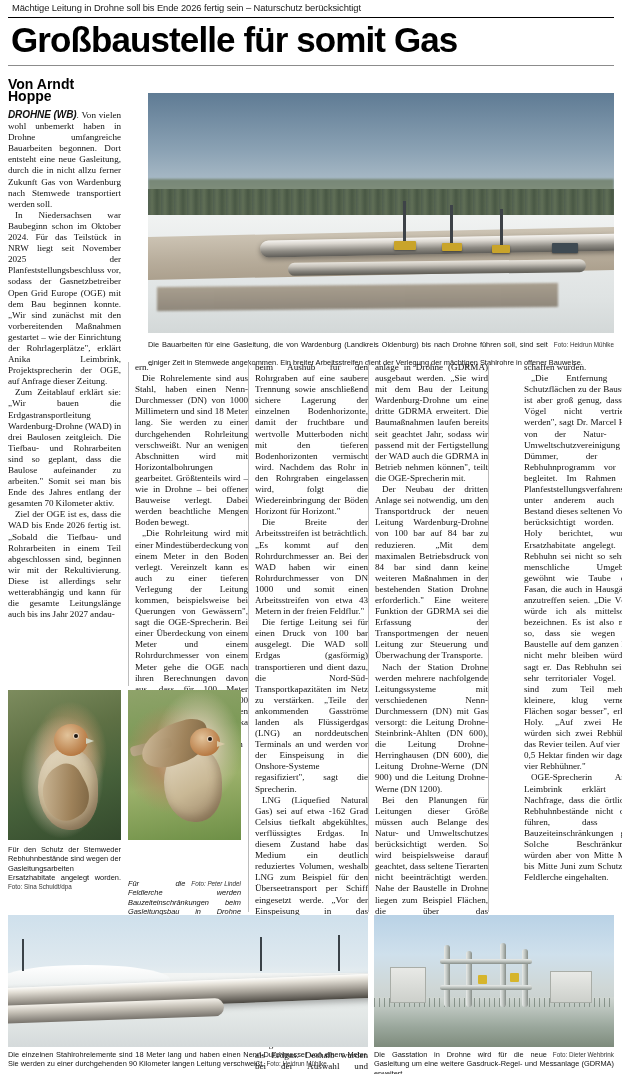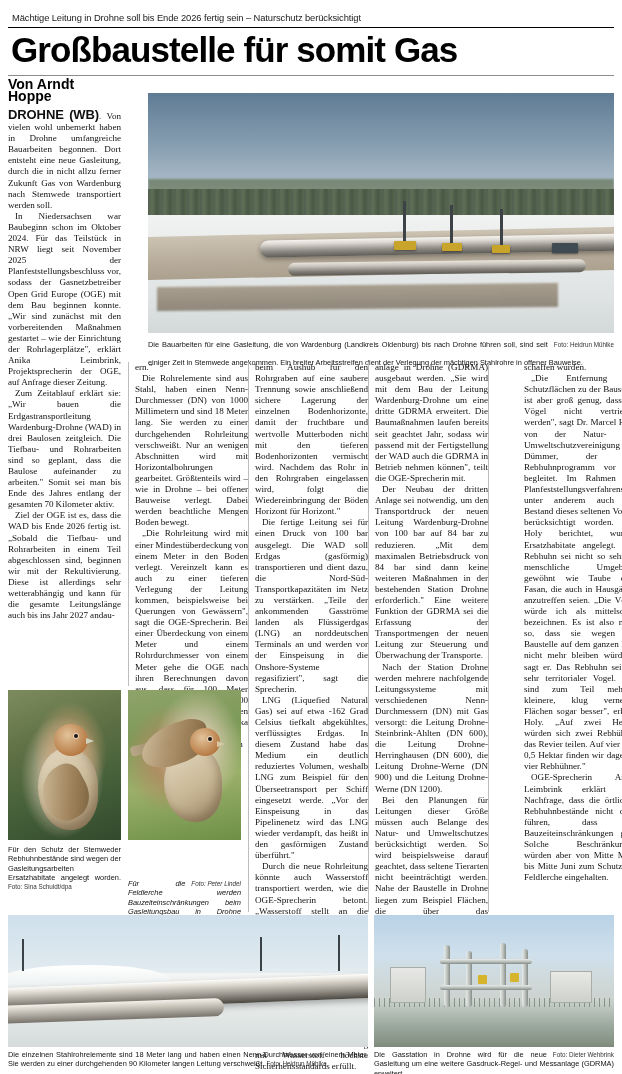--- a/index.html
+++ b/index.html
@@ -14,21 +14,21 @@
     font-family: "Liberation Serif", serif;
     color: #111111;
     overflow: hidden;
     position: relative;
   }
   .page {
     width: 622px;
     height: 1074px;
     position: relative;
     box-sizing: border-box;
-    padding: 12px 8px 0 8px;
+    padding: 2px 8px 0 8px;
   }
 
   
   .kicker {
     font-family: "Liberation Sans", sans-serif;
     font-size: 9.4px;
     line-height: 12px;
     letter-spacing: -0.1px;
     color: #1a1a1a;
     padding-left: 4px;
@@ -68,22 +68,23 @@
     font-family: "Liberation Sans", sans-serif;
     font-weight: bold;
     font-size: 14px;
     line-height: 12px;
     margin: 0 0 7px 0;
     color: #000;
   }
   .dateline {
     font-family: "Liberation Sans", sans-serif;
     font-weight: bold;
-    font-size: 13px;
+    font-size: 10px;
     letter-spacing: -0.1px;
+    font-style: italic;
   }
 
   
   .photo {
     position: relative;
     overflow: hidden;
     background: #b9c3c9;
   }
   .credit {
     font-family: "Liberation Sans", sans-serif;
@@ -364,20 +365,21 @@
   <div class="body-col" style="left:135px; top:362px;">
     <p class="first">ern."</p>
     <p>Die Rohrelemente sind aus Stahl, haben einen Nenn-Durchmesser (DN) von 1000 Millimetern und sind 18 Meter lang. Sie werden zu einer durchgehenden Rohrleitung verschweißt. Nur an wenigen Abschnitten wird mit Horizontalbohrungen gearbeitet. Größtenteils wird – wie in Drohne – bei offener Bauweise verlegt. Dabei werden beachtliche Mengen Boden bewegt.</p>
     <p>„Die Rohrleitung wird mit einer Mindestüberdeckung von einem Meter in den Boden verlegt. Vereinzelt kann es auch zu einer tieferen Verlegung der Leitung kommen, beispielsweise bei Querungen von Gewässern", sagt die OGE-Sprecherin. Bei einer Überdeckung von einem Meter und einem Rohrdurchmesser von einem Meter gehe die OGE nach ihren Berechnungen davon aus, dass für 100 Meter Rohrgraben knapp 1900 Tonnen Boden ausgehoben werden, erklärt Anika Leimbrink.</p>
     <p>Und sie betont: „Wir achten</p>
   </div>
 
   <div class="vline" style="left:248px; top:362px; height:550px;"></div>
   <div class="body-col" style="left:255px; top:362px;">
     <p class="first">beim Aushub für den Rohrgraben auf eine saubere Trennung sowie anschließend sichere Lagerung der einzelnen Bodenhorizonte, damit der fruchtbare und wertvolle Mutterboden nicht mit den tieferen Bodenhorizonten vermischt wird. Nachdem das Rohr in den Rohrgraben eingelassen wird, folgt die Wiedereinbringung der Böden Horizont für Horizont."</p>
+    <p>Die Breite der Arbeitsstreifen ist beträchtlich. „Es kommt auf den Rohrdurchmesser an. Bei der WAD haben wir einen Rohrdurchmesser von DN 1000 und somit einen Arbeitsstreifen von etwa 43 Metern in der freien Feldflur."</p>
     <p>Die fertige Leitung sei für einen Druck von 100 bar ausgelegt. Die WAD soll Erdgas (gasförmig) transportieren und dient dazu, die Nord-Süd-Transportkapazitäten im Netz zu verstärken. „Teile der ankommenden Gasströme landen als Flüssigerdgas (LNG) an norddeutschen Terminals an und werden vor der Einspeisung in die Onshore-Systeme regasifiziert", sagt die Sprecherin.</p>
     <p>LNG (Liquefied Natural Gas) sei auf etwa -162 Grad Celsius tiefkalt abgekühltes, verflüssigtes Erdgas. In diesem Zustand habe das Medium ein deutlich reduziertes Volumen, weshalb LNG zum Beispiel für den Überseetransport per Schiff eingesetzt werde. „Vor der Einspeisung in das Pipelinenetz wird das LNG wieder verdampft, das heißt in den gasförmigen Zustand überführt."</p>
     <p>Durch die neue Rohrleitung könnte auch Wasserstoff transportiert werden, wie die OGE-Sprecherin betont. „Wasserstoff stellt an die Technik besondere Anforderungen, da er sich in einigen Punkten anders verhält als Erdgas. Deshalb wurden bei der Auswahl und Spezifikation aller wichtigen Bauteile – wie etwa Armaturen, Rohrleitungen und technische Geräte – die für den Wasserstofftransport geltenden Vorgaben berücksichtigt." So würden auch bei der Nutzung mit Wasserstoff höchste Sicherheitsstandards erfüllt.</p>
 
   </div>
 
   <div class="vline" style="left:368px; top:362px; height:550px;"></div>
   <div class="body-col" style="left:375px; top:362px;">
     <p class="first">anlage in Drohne (GDRMA) ausgebaut werden. „Sie wird mit dem Bau der Leitung Wardenburg-Drohne um eine dritte GDRMA erweitert. Die Baumaßnahmen laufen bereits seit geachtet Jahr, sodass wir passend mit der Fertigstellung der WAD auch die GDRMA in Betrieb nehmen können", teilt die OGE-Sprecherin mit.</p>
     <p>Der Neubau der dritten Anlage sei notwendig, um den Transportdruck der neuen Leitung Wardenburg-Drohne von 100 bar auf 84 bar zu reduzieren. „Mit dem maximalen Betriebsdruck von 84 bar sind dann keine weiteren Maßnahmen in der bestehenden Station Drohne erforderlich." Eine weitere Funktion der GDRMA sei die Erfassung der Transportmengen der neuen Leitung zur Steuerung und Überwachung der Transporte.</p>

